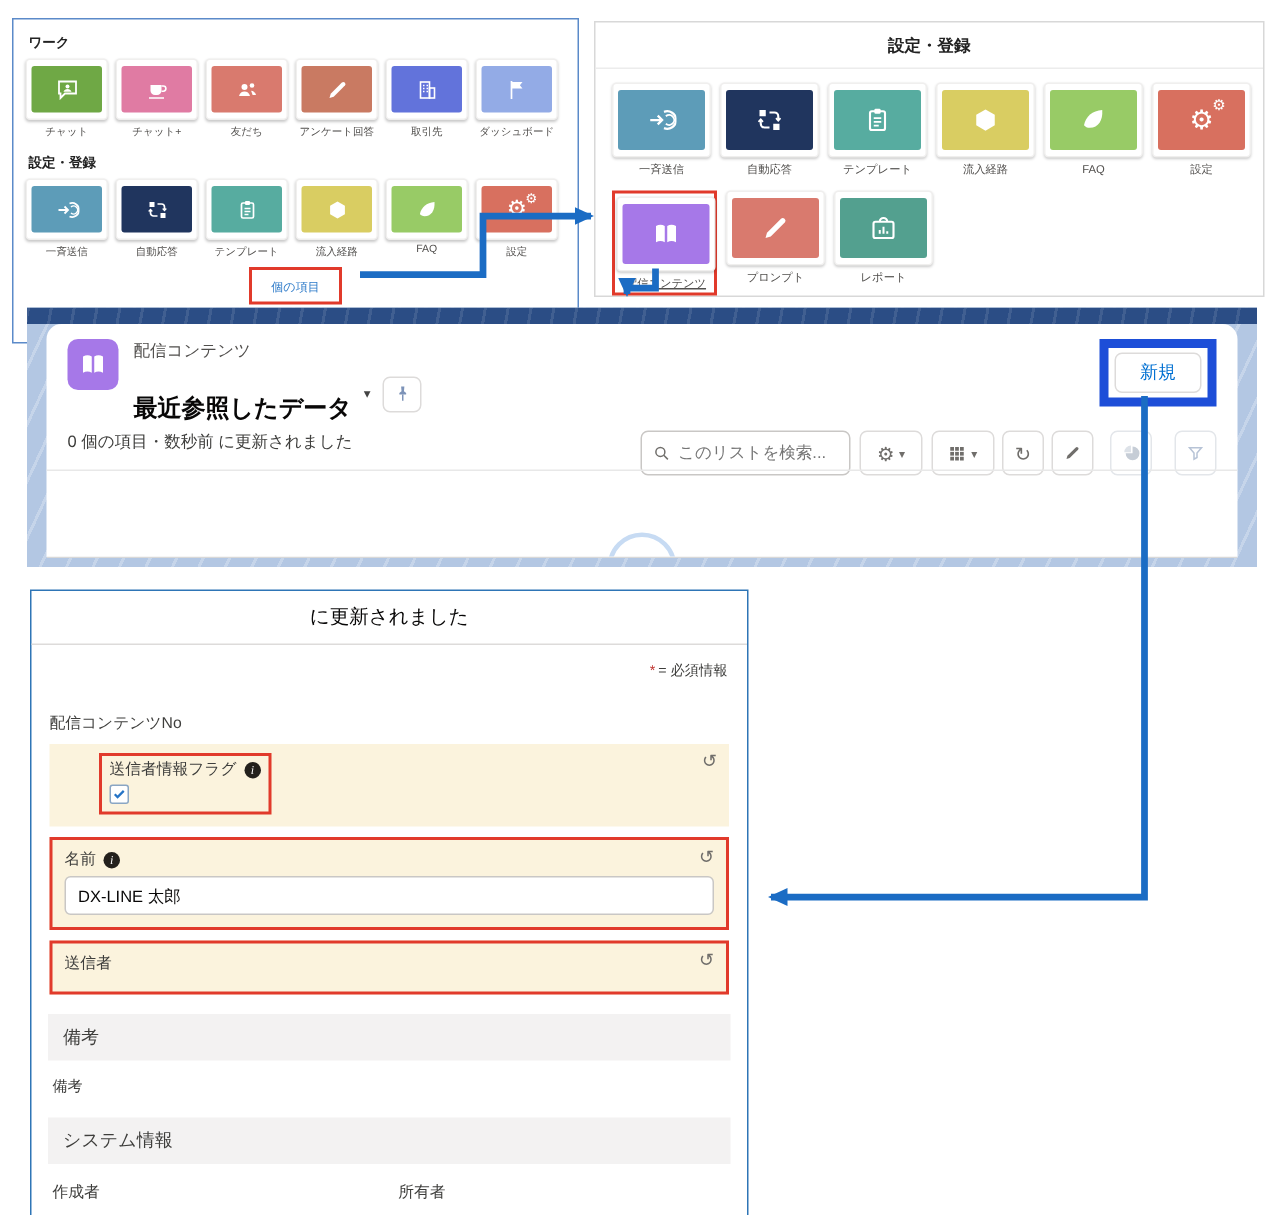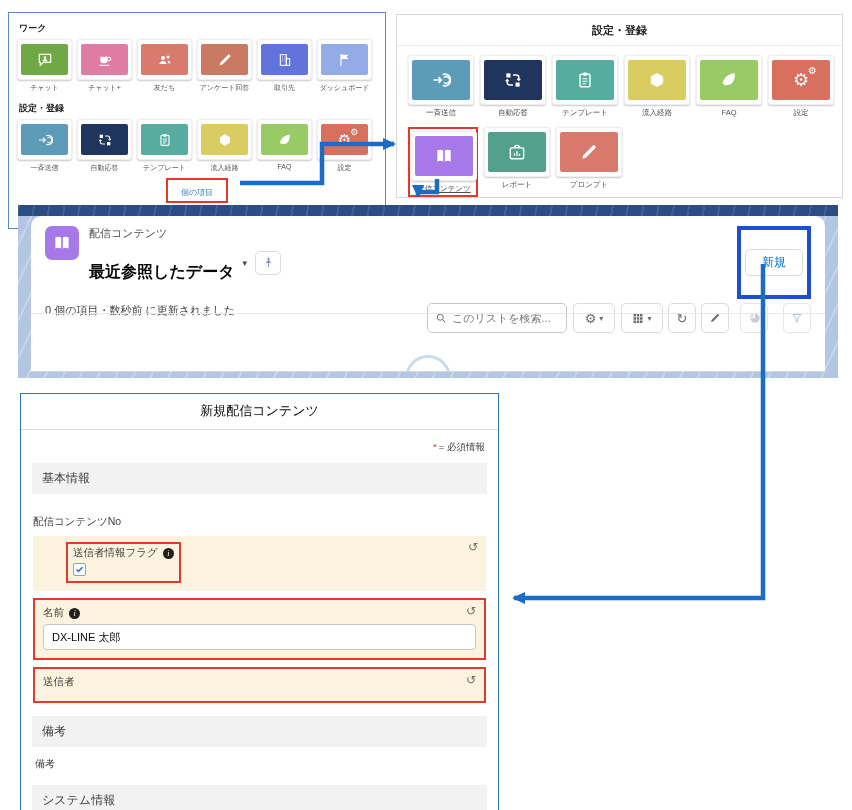--- a/index.html
+++ b/index.html
@@ -67,21 +67,21 @@
     border-bottom:1px solid #d8d8d8;
   }
   .lv-head { display:flex; align-items:flex-start; }
   .obj-icon { width:34px; height:34px; background:#a678e8; border-radius:7px; display:flex; align-items:center; justify-content:center; flex:0 0 auto; }
   .lv-titles { margin-left:10px; }
   .obj-label { font-size:11px; color:#514f4d; }
   .view-row { display:flex; align-items:center; gap:8px; margin-top:1px; }
   .view-title { font-size:16px; font-weight:bold; color:#080707;margin-top:20px; }
   .caret { font-size:9px; color:#444; }
   .pin-btn { width:26px; height:24px; border:1px solid #dddbda; border-radius:5px; background:#fff; display:flex; align-items:center; justify-content:center; }
-  .new-red { margin-left:auto; border:4px solid #1d4ed8; padding:19px 4px; }
+  .new-red { margin-left:auto; border:6px solid #1d4ed8; padding:3px 4px; }
   .btn-new { background:#fff; border:1px solid #dddbda; border-radius:5px; padding:4px 16px; color:#0070d2; font-size:12px; cursor:pointer; }
   .lv-row2 { display:flex; margin-top:4px; }
   .lv-status { font-size:11px; color:#3e3e3c; padding-bottom:8px; }
   .lv-tools { margin-left:auto; display:flex; align-items:center; }
   .search-box { width:140px; height:30px; border:1px solid #c9c7c5; border-radius:5px; background:#fff; display:flex; align-items:center; padding:0 7px; gap:5px; }
   .search-box input { border:none; outline:none; width:100%; font-size:11px; color:#706e6b; background:transparent; font-family:inherit; }
   .tool-btn { height:30px; background:#fff; border:1px solid #dddbda; border-radius:5px; display:flex; align-items:center; justify-content:center; gap:3px; color:#706e6b; }
   .tb-w { width:42px; margin-left:6px; }
   .tb-s { width:28px; margin-left:5px; }
   .tb-dis { border-color:#e3e6ea; color:#c3c8cf; }
@@ -385,43 +385,43 @@
                   <path d="M4 5.5c2.4-1.2 4.8-1.2 7 0v13c-2.2-1.2-4.6-1.2-7 0zM13 5.5c2.2-1.2 4.6-1.2 7 0v13c-2.4-1.2-4.8-1.2-7 0z" fill="#fff"></path>
                 </svg>
               </span>
             </div>
           </div>
         <div class="tlabel linked">配信コンテンツ</div>
       </div>
     </div>
     <div class="tile">
       <div class="tcard">
+          <div class="tcolor" style="background: rgb(217, 122, 110);">
+            <span>
+              <svg width="20" height="20" viewBox="0 0 24 24">
+                <path d="M4 20l1.2-4.2L16.4 4.6a2 2 0 0 1 2.8 0l.2.2a2 2 0 0 1 0 2.8L8.2 18.8z" fill="#fff"></path>
+              </svg>
+            </span>
+          </div>
+        </div>
+      <div class="tlabel">プロンプト</div>
+    </div>
+    <div class="tile">
+      <div class="tcard">
           <div class="tcolor" style="background: rgb(83, 160, 143);">
             <span>
               <svg width="20" height="20" viewBox="0 0 24 24">
                 <rect x="4" y="7" width="16" height="13" rx="1.5" fill="none" stroke="#fff" stroke-width="1.7"></rect>
                 <path d="M9 7a3 3 0 0 1 6 0" fill="none" stroke="#fff" stroke-width="1.7"></path>
                 <path d="M9 16.5v-3M12 16.5v-5.5M15 16.5v-2" stroke="#fff" stroke-width="1.6"></path>
               </svg>
             </span>
           </div>
         </div>
       <div class="tlabel">レポート</div>
-    </div>
-    <div class="tile">
-      <div class="tcard">
-          <div class="tcolor" style="background: rgb(217, 122, 110);">
-            <span>
-              <svg width="20" height="20" viewBox="0 0 24 24">
-                <path d="M4 20l1.2-4.2L16.4 4.6a2 2 0 0 1 2.8 0l.2.2a2 2 0 0 1 0 2.8L8.2 18.8z" fill="#fff"></path>
-              </svg>
-            </span>
-          </div>
-        </div>
-      <div class="tlabel">プロンプト</div>
     </div>
   </div>
 </div>
 
 <div id="list-view" class="abs">
   <div class="lv-navy"></div>
   <div class="lv-card">
     <div class="lv-head">
       <div class="obj-icon">
           <svg width="20" height="20" viewBox="0 0 24 24">
@@ -505,25 +505,24 @@
             </span>
           </button>
       </div>
     </div>
     <div class="lv-divider"></div>
     <div class="spinner-arc"></div>
   </div>
 </div>
 
 <div id="modal" class="abs">
-  <div class="m-title">新規配信コンテンツ</div>
+  <div class="m-title">に更新されました</div>
   <div class="m-body">
     <div class="req-note"><span class="req-star">*</span><span>= 必須情報</span></div>
 
-    <div class="sec-hdr">基本情報</div>
     <div class="fgrid">
       <div class="cell-plain">配信コンテンツNo</div>
       <div class="cell-beige">
         <div class="red-inline">
           <div class="label-row" style="margin-bottom:0;">
             <span>送信者情報フラグ</span>
             <span class="info-ic">i</span>
           </div>
           <div class="checkbox">
               <svg width="9" height="9" viewBox="0 0 12 12">

